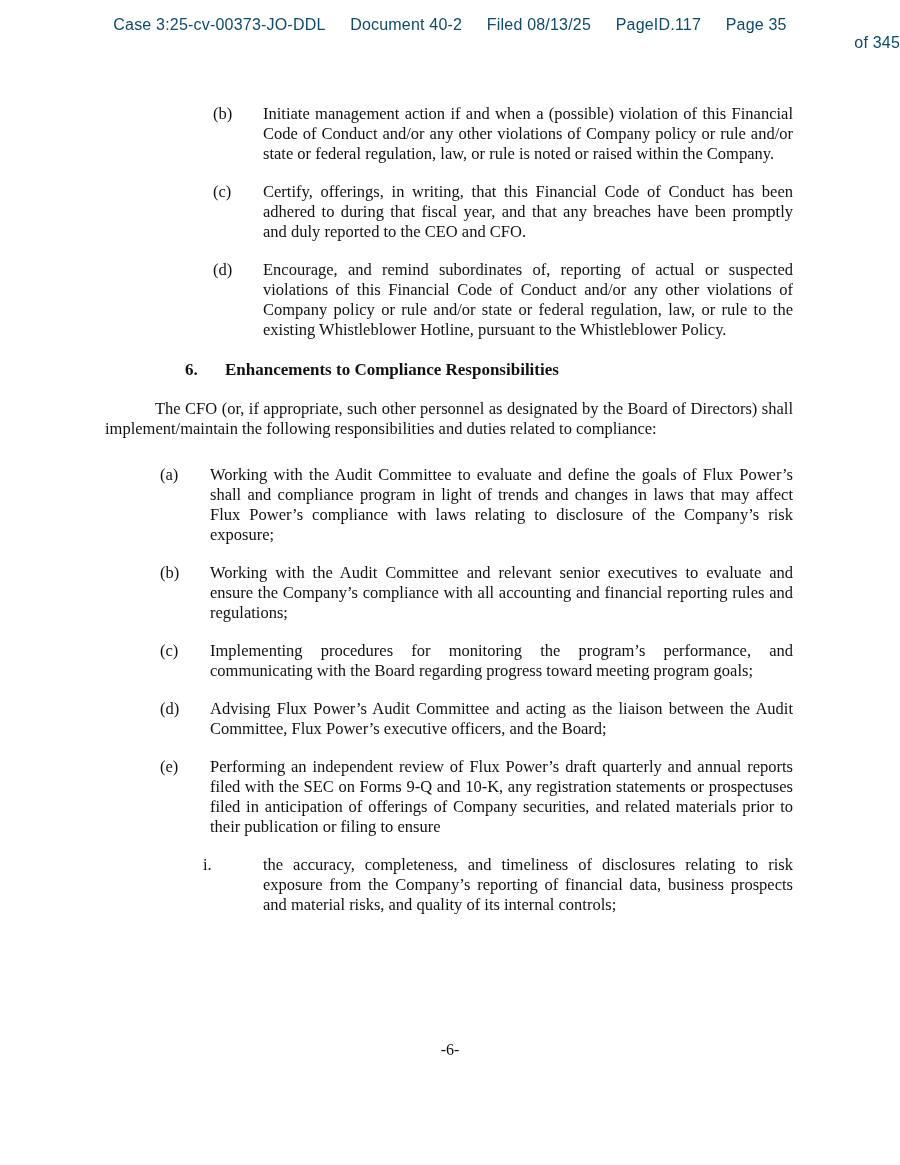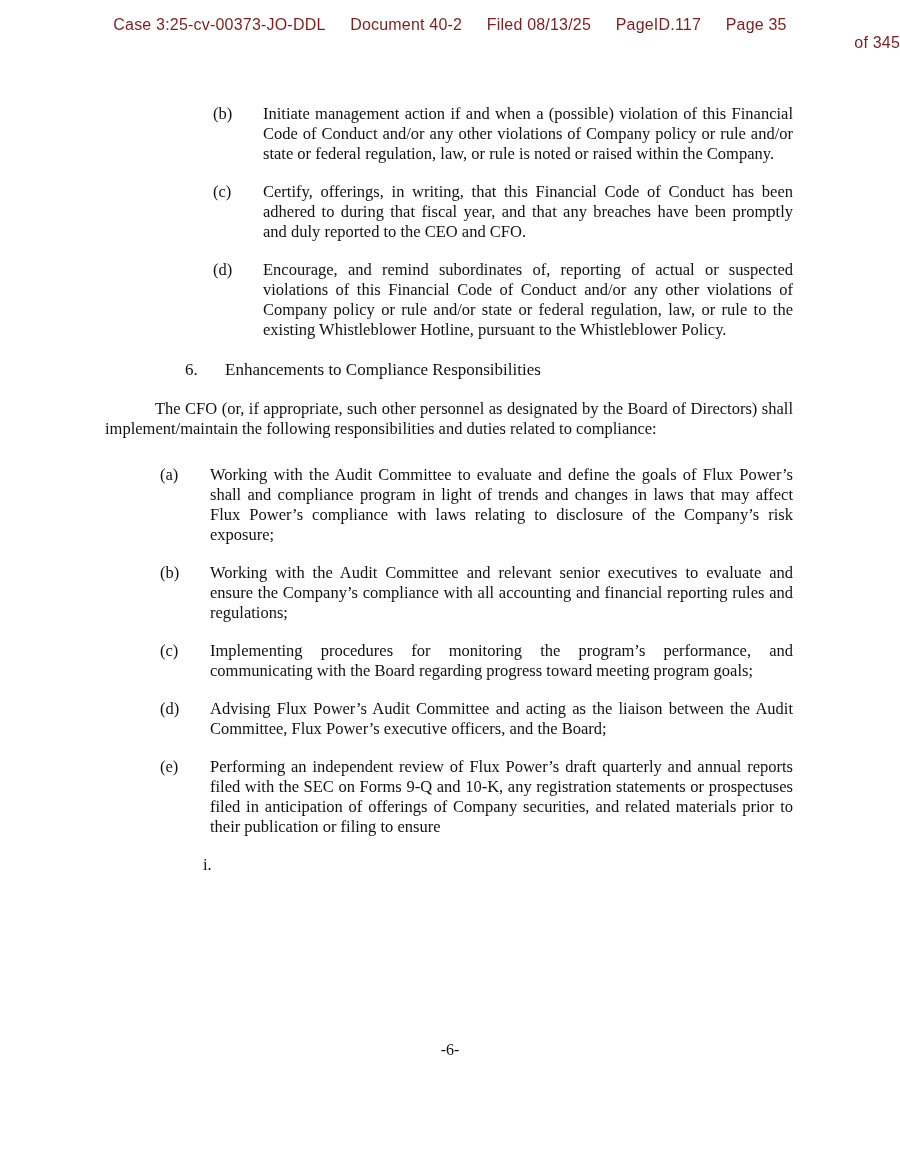--- a/index.html
+++ b/index.html
@@ -16,21 +16,21 @@
     font-family: "Liberation Serif", "DejaVu Serif", serif;
     color: #111111;
   }
   
   .stamp {
     padding-top: 16px;
     text-align: center;
     font-family: "Liberation Sans", sans-serif;
     font-size: 16px;
     line-height: 18px;
-    color: #7f1d1d;
+    color: #0c4a6e;
     letter-spacing: 0.2px;
   }
   .stamp .seg {
     display: inline-block;
     margin: 0 10px;
     white-space: nowrap;
   }
   .stamp .line2 {
     margin-top: 0px;
     text-align: right;
@@ -57,21 +57,21 @@
   
   .item.lvl2 { margin-left: 108px; }
   .item.lvl2 .label { width: 50px; }
   .item.sub { margin-left: 98px; }
   .item.sub .label { width: 60px; }
   
   .item.lvl1 { margin-left: 55px; }
   .item.lvl1 .label { width: 50px; }
   .heading {
     margin: 20px 0 19px 80px;
-    font-weight: normal;
+    font-weight: bold;
     font-size: 17px;
     line-height: 20px;
   }
   .heading .num {
     display: inline-block;
     width: 40px;
   }
   .para {
     text-align: justify;
     text-indent: 50px;
@@ -145,19 +145,20 @@
       <span class="text">Advising Flux Power’s Audit Committee and acting as the liaison between the Audit Committee, Flux Power’s executive officers, and the Board;</span>
     </div>
 
     <div class="item lvl1">
       <span class="label">(e)</span>
       <span class="text">Performing an independent review of Flux Power’s draft quarterly and annual reports filed with the SEC on Forms 9-Q and 10-K, any registration statements or prospectuses filed in anticipation of offerings of Company securities, and related materials prior to their publication or filing to ensure</span>
     </div>
 
     <div class="item sub">
       <span class="label">i.</span>
+      <span class="text">the accuracy, completeness, and timeliness of disclosures relating to risk exposure from the Company’s reporting of financial data, business prospects and material risks, and quality of its internal controls;</span>
     </div>
 
   </div>
 
   <div class="footer">-6-</div>
 
 </div>
 
 </body></html>

